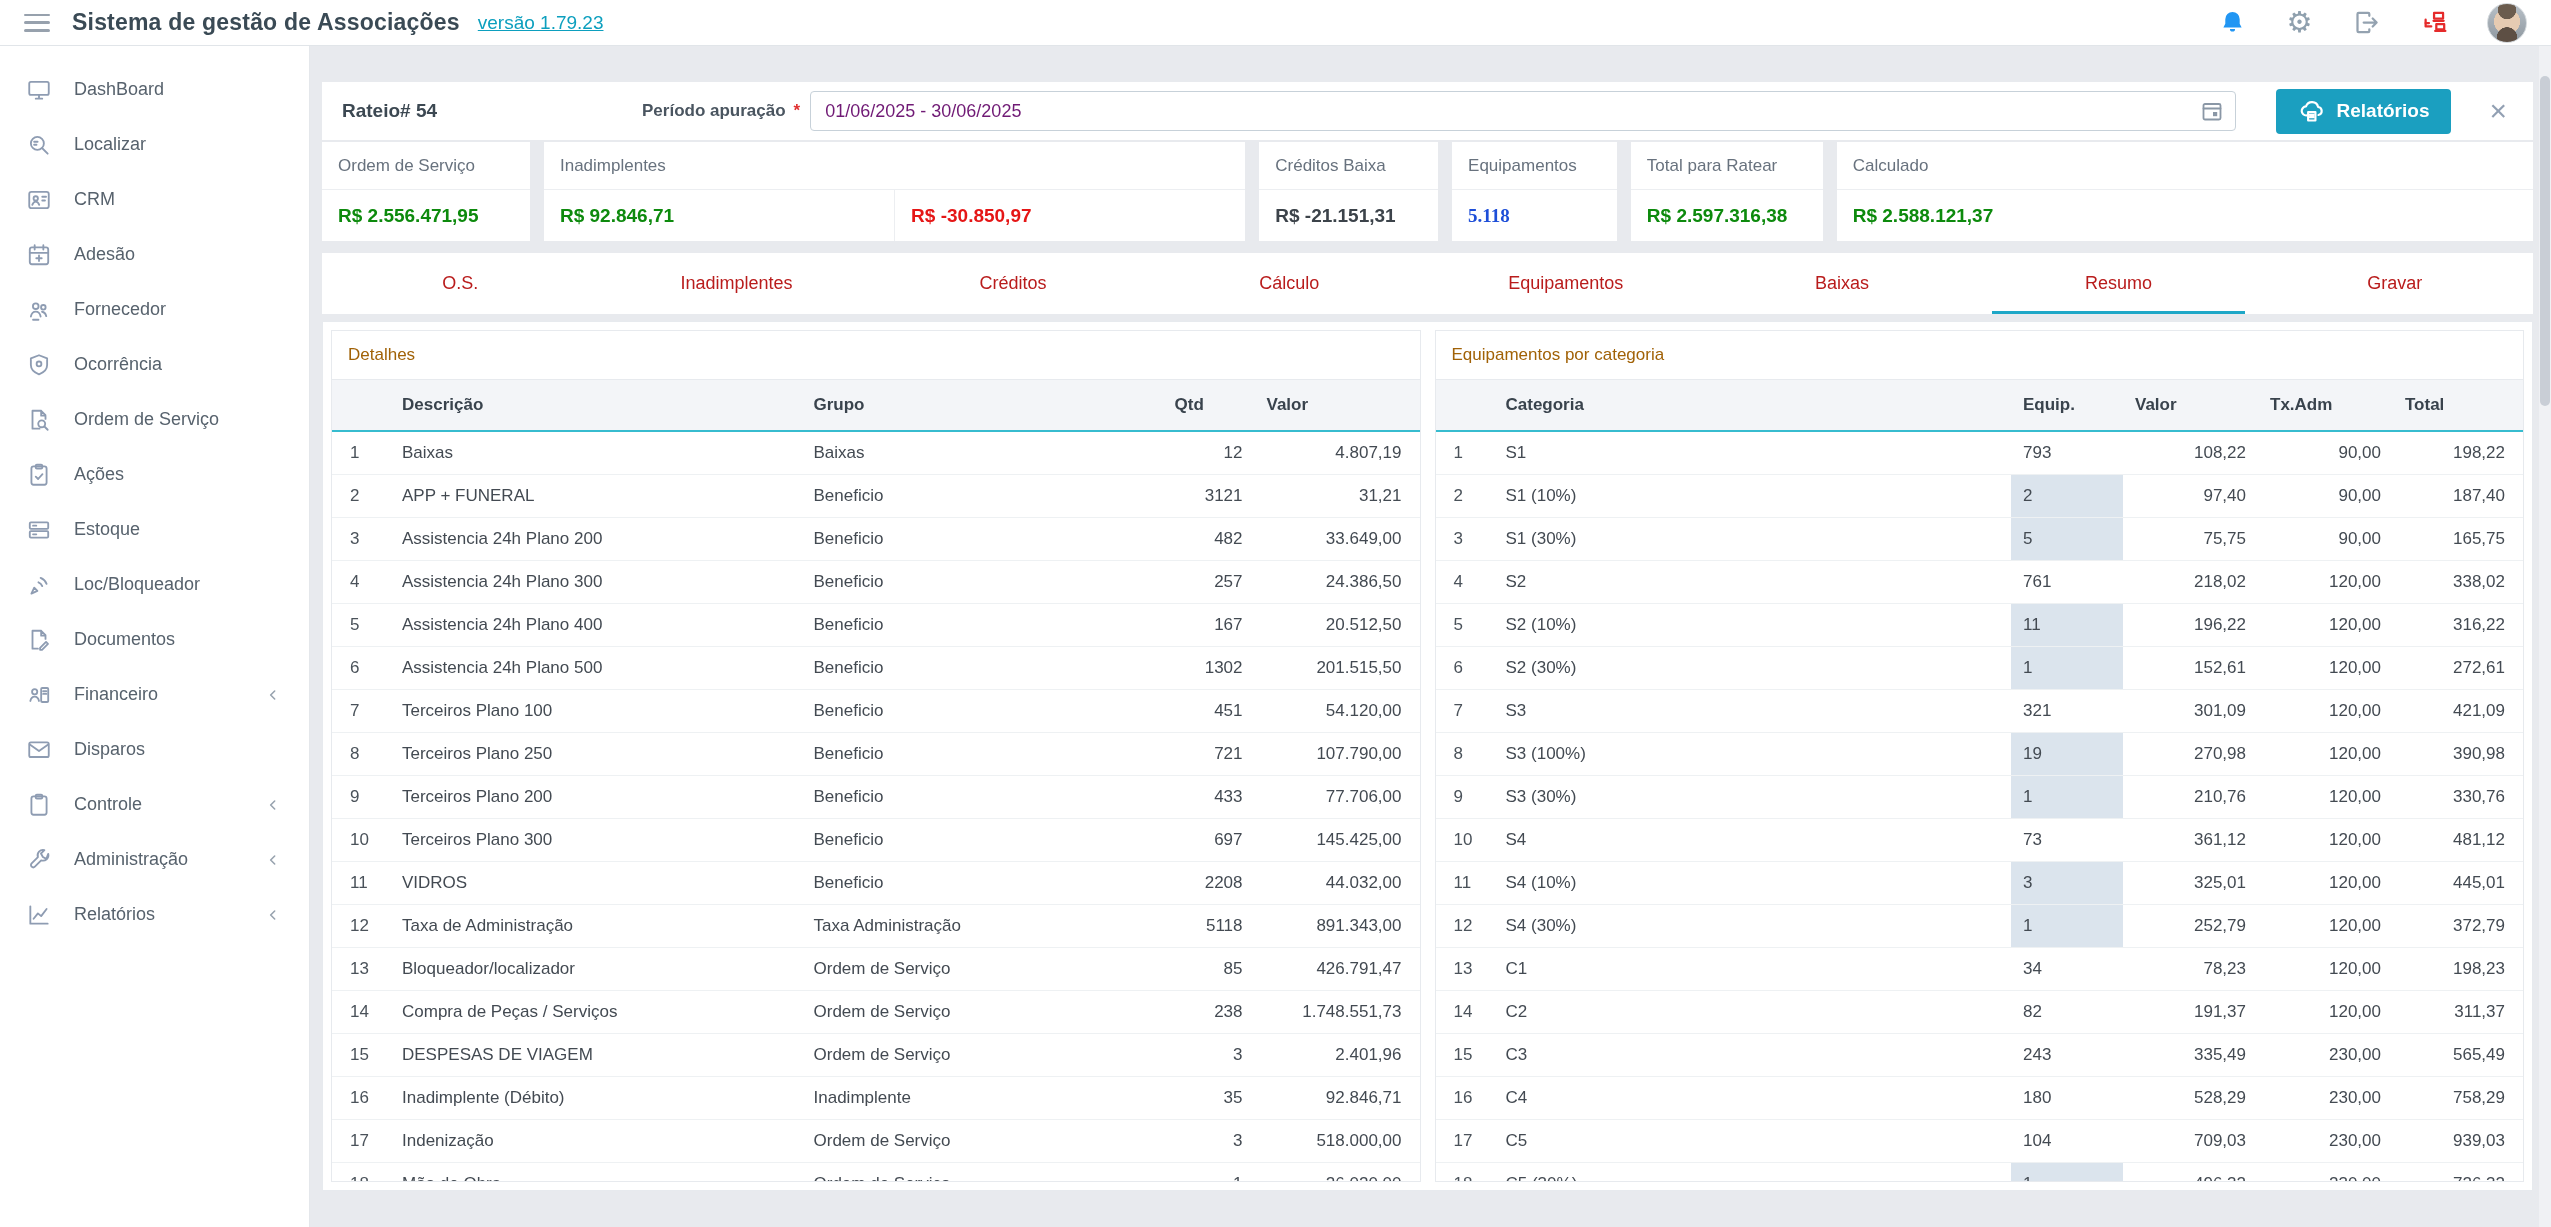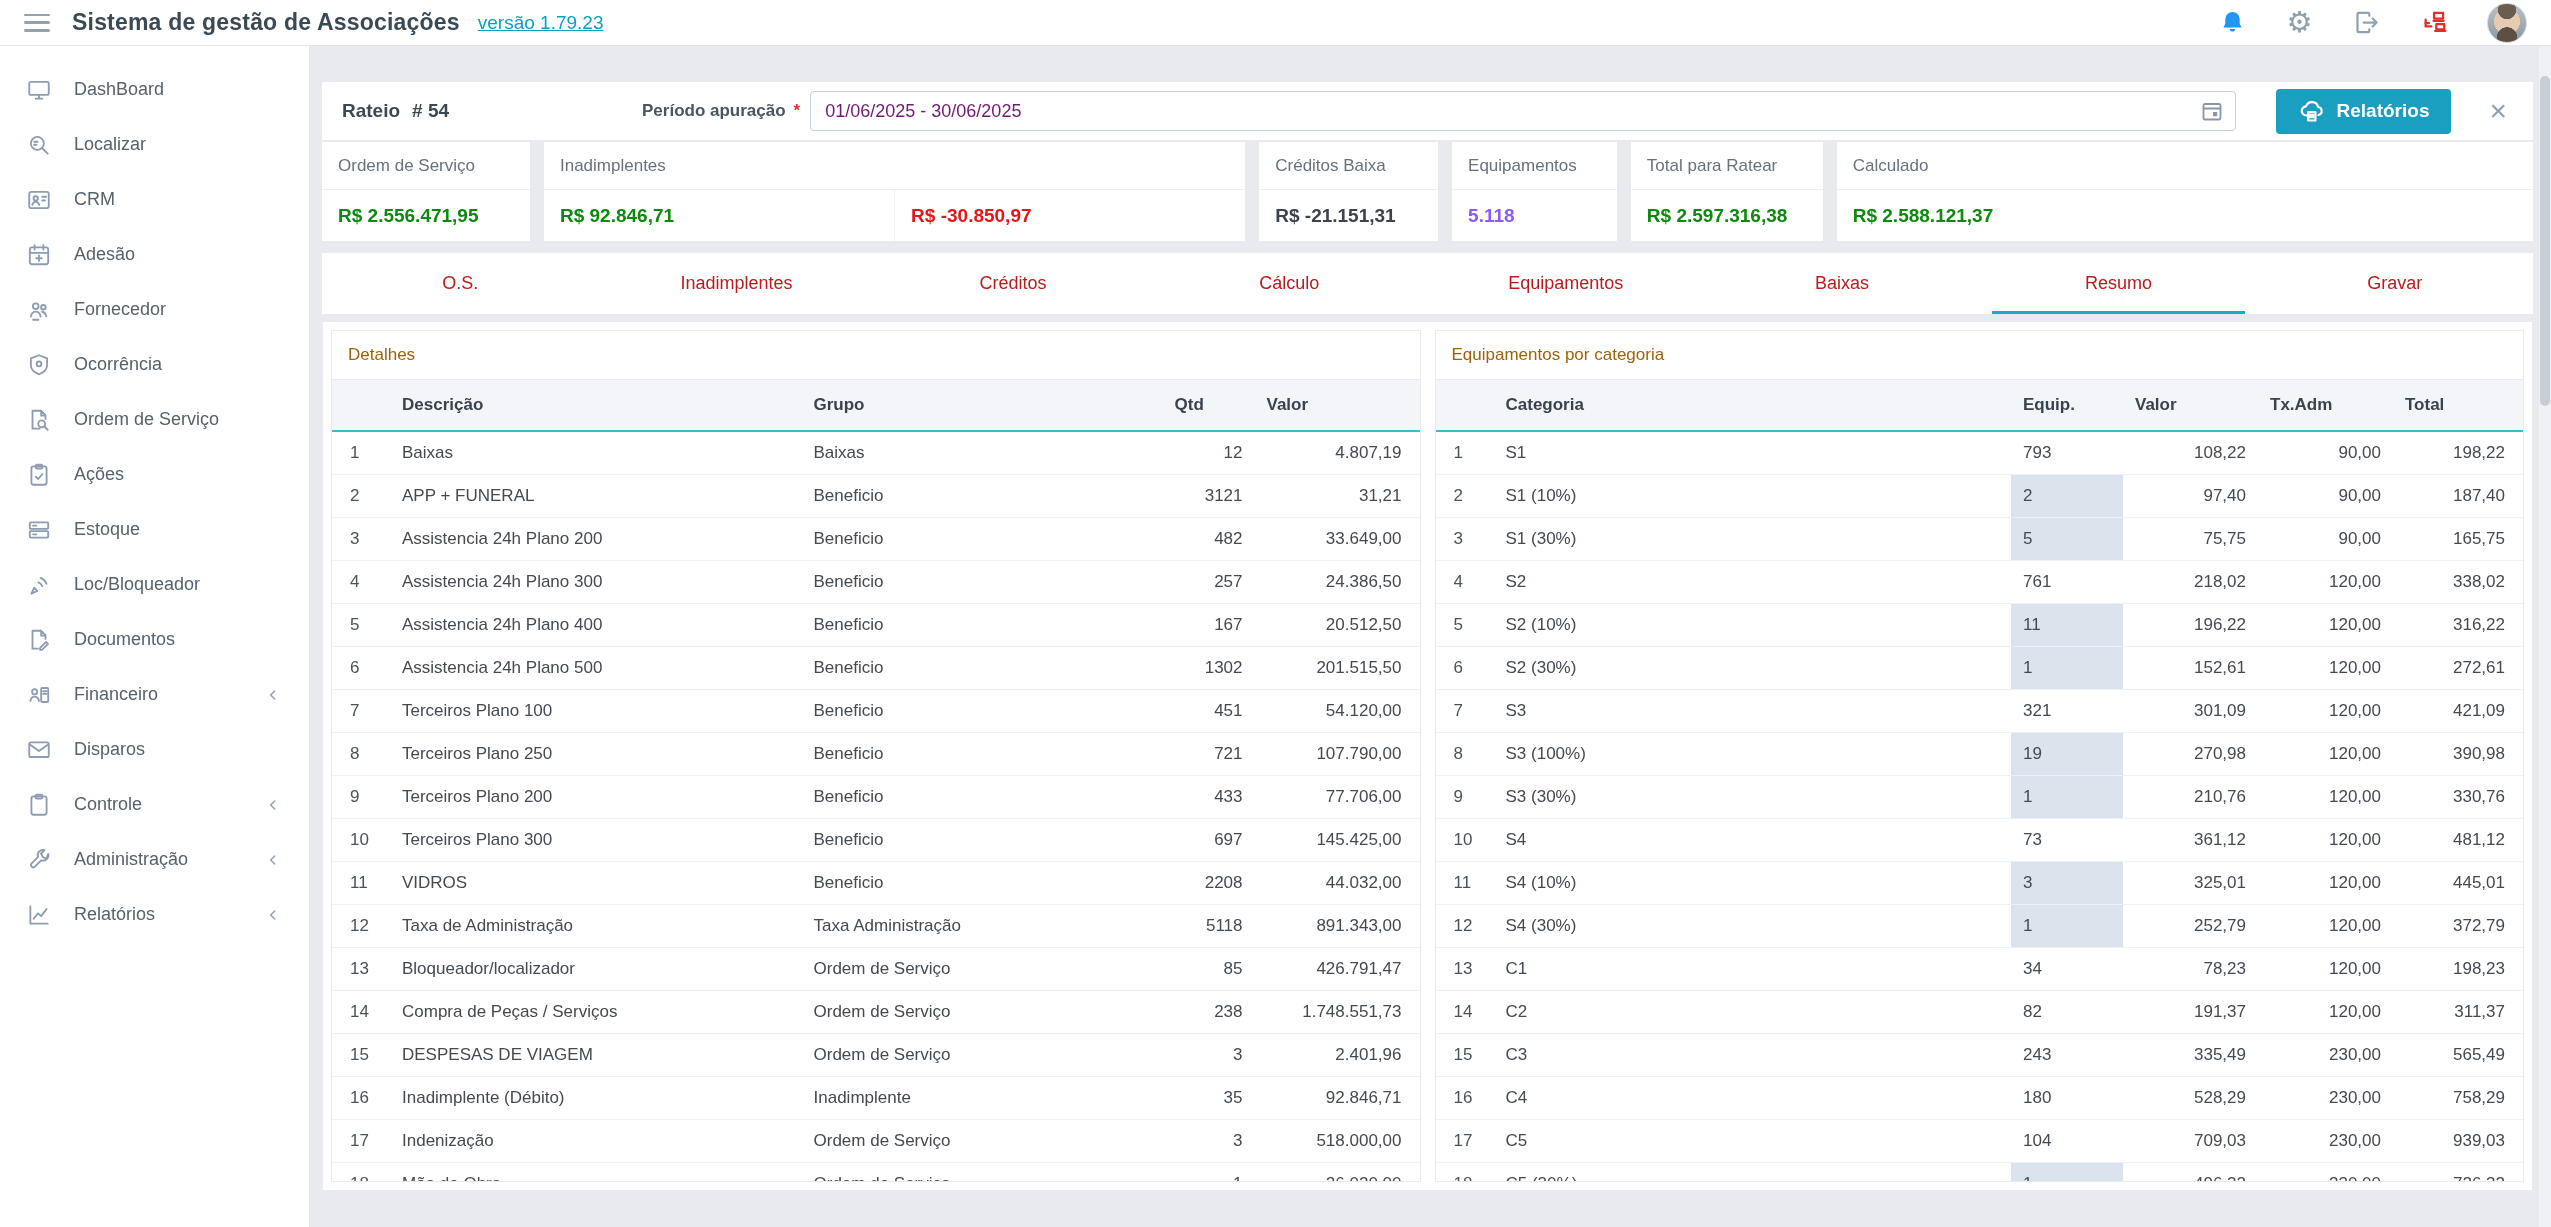--- a/index.html
+++ b/index.html
@@ -32,21 +32,21 @@
   .side-item .s-label{margin-left:22px;font-size:18px;color:#57626d;}
   .side-item .s-chev{margin-left:auto;color:#97a2ae;width:16px;height:16px;}
   .side-item .s-chev svg{width:16px;height:16px;}
 
   
   .content{position:absolute;top:46px;left:310px;right:12px;bottom:0;box-sizing:border-box;padding:36px 6px 0 12px;}
 
   .toolbar{background:#fff;height:58px;display:flex;align-items:center;padding:0 20px;box-sizing:border-box;}
   .rateio-group{flex:0 0 300px;display:flex;align-items:baseline;}
   .rateio-title{font-size:19px;font-weight:bold;color:#3c4852;}
-  .rateio-number{font-size:19px;font-weight:600;color:#3c4852;margin-left:12px;}
+  .rateio-number{font-size:19px;font-weight:600;color:#3c4852;margin-left:0;}
   .period-label{font-size:17px;font-weight:600;color:#4a5560;margin-right:4px;white-space:nowrap;}
   .req-star{color:#e03030;font-weight:bold;margin:0 10px 0 4px;font-size:17px;}
   .date-wrap{flex:1;position:relative;height:40px;}
   .date-input{width:100%;height:40px;box-sizing:border-box;border:1px solid #c7d1d9;border-radius:4px;
     padding:0 44px 0 14px;font-size:18px;color:#701a75;font-family:"Liberation Sans",sans-serif;background:#fff;outline:none;}
   .cal-icon{position:absolute;right:12px;top:8px;width:24px;height:24px;cursor:pointer;color:#8a97a6;}
   .cal-icon svg{width:24px;height:24px;}
   .reports-btn{margin-left:40px;height:45px;background:#1b9fc0;border:none;border-radius:4px;color:#fff;
     font-size:19px;font-weight:bold;display:flex;align-items:center;gap:12px;padding:0 22px;cursor:pointer;
     font-family:"Liberation Sans",sans-serif;}
@@ -60,21 +60,21 @@
   .cards-row .card:nth-child(2){flex:698 1 0;}
   .cards-row .card:nth-child(3){flex:178 1 0;}
   .cards-row .card:nth-child(4){flex:164 1 0;}
   .cards-row .card:nth-child(5){flex:191 1 0;}
   .cards-row .card:nth-child(6){flex:693 1 0;}
   .card-label{height:47px;display:flex;align-items:center;padding:0 16px;color:#68727e;font-size:17px;
     border-bottom:1px solid #eceef1;white-space:nowrap;}
   .card-values{flex:1;display:flex;min-height:0;}
   .card-val{flex:1;display:flex;align-items:center;padding:0 16px;font-size:19px;font-weight:bold;white-space:nowrap;}
   .card-val + .card-val{border-left:1px solid #eceef1;}
-  .v-green{color:#0d8a0d;} .v-red{color:#e51616;} .v-blue{color:#8b5cf6;} .v-dark{color:#3c434a;}
+  .v-green{color:#0d8a0d;} .v-red{color:#e51616;} .v-blue{color:#1d4ed8;font-family:Liberation Serif, serif;} .v-dark{color:#3c434a;}
 
   
   .tabs-row{margin-top:12px;background:#fff;height:61px;display:flex;}
   .tab{flex:1;display:flex;align-items:center;justify-content:center;font-size:18px;color:#b91c1c;
     position:relative;cursor:pointer;}
   .tab.active::after{content:"";position:absolute;left:12px;right:12px;bottom:0;height:3px;background:#1ea7c7;}
 
   
   .main-card{margin-top:7px;background:#fff;height:870px;box-sizing:border-box;padding:8px;display:flex;gap:14px;
     border:1px solid #e7eaee;overflow:hidden;}

